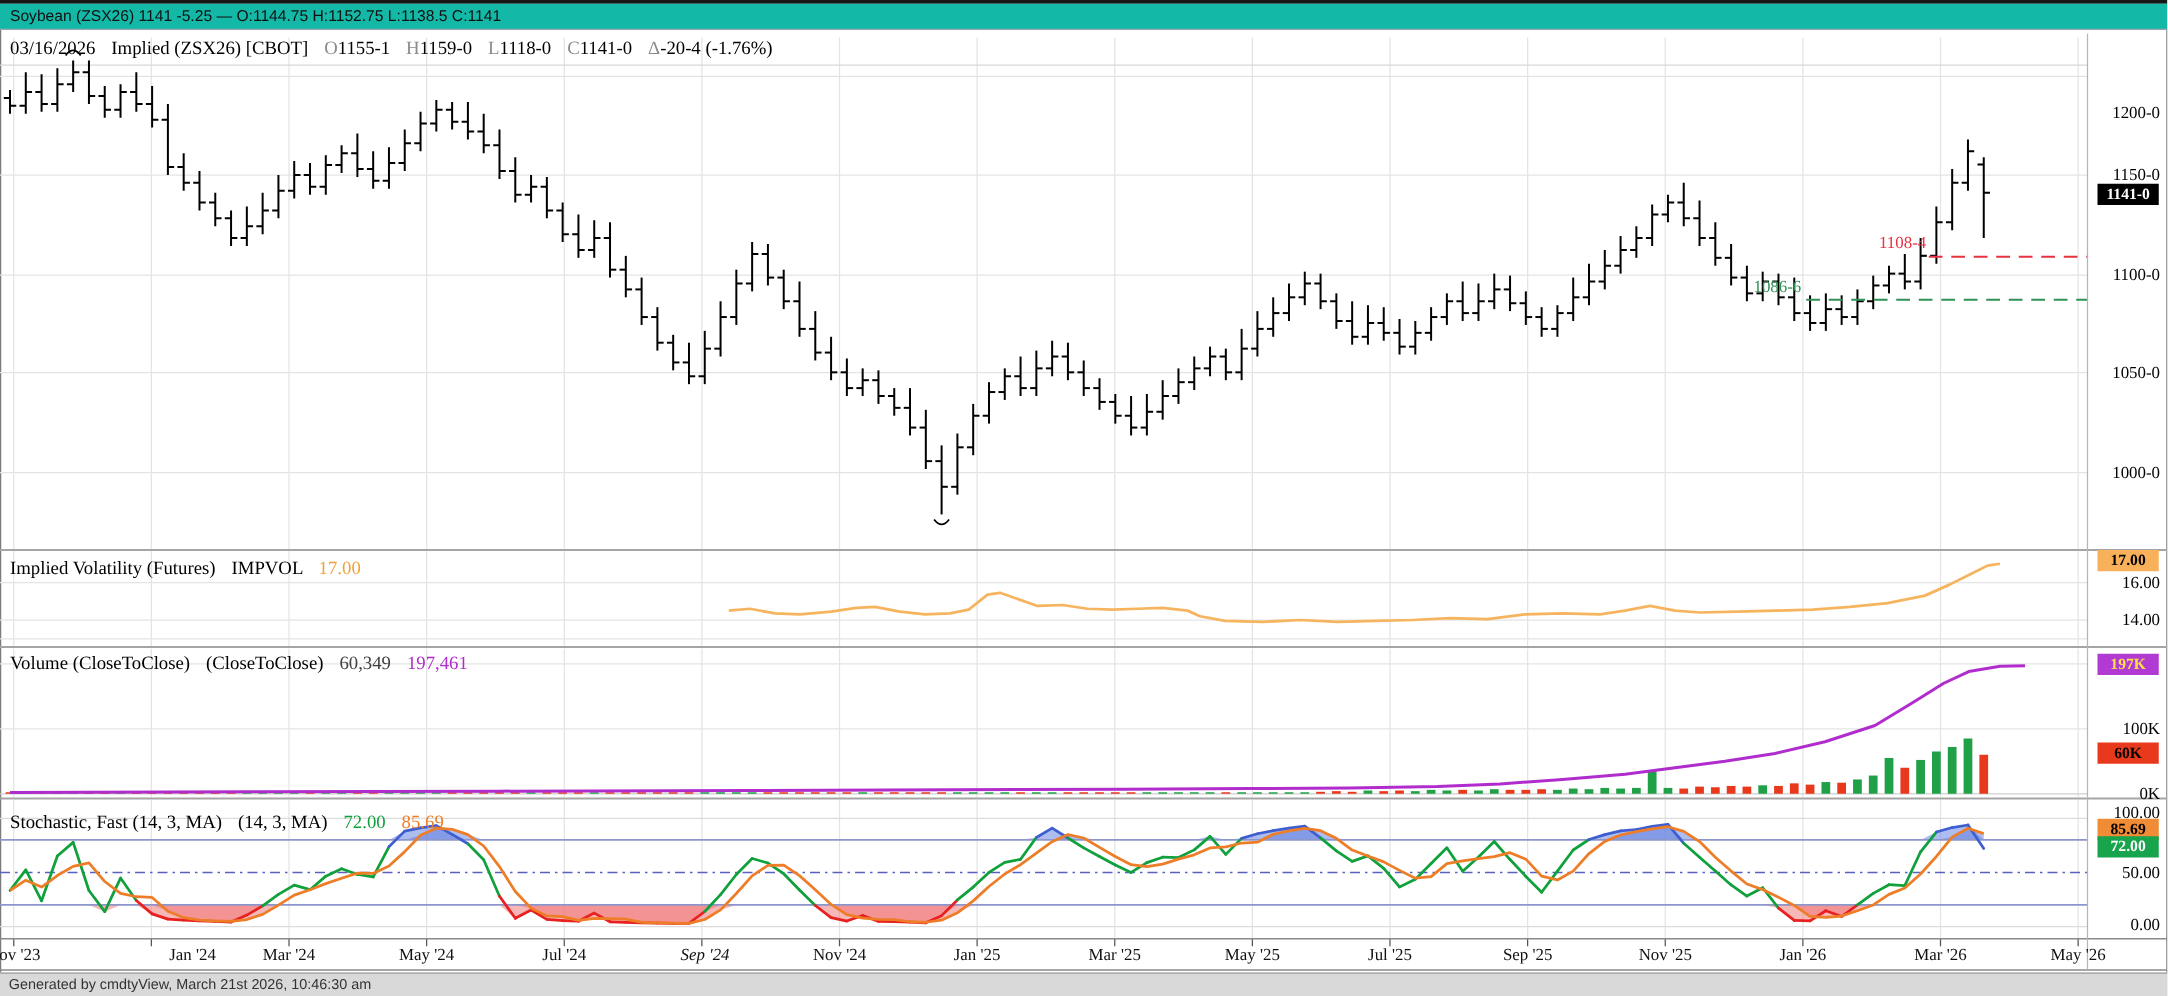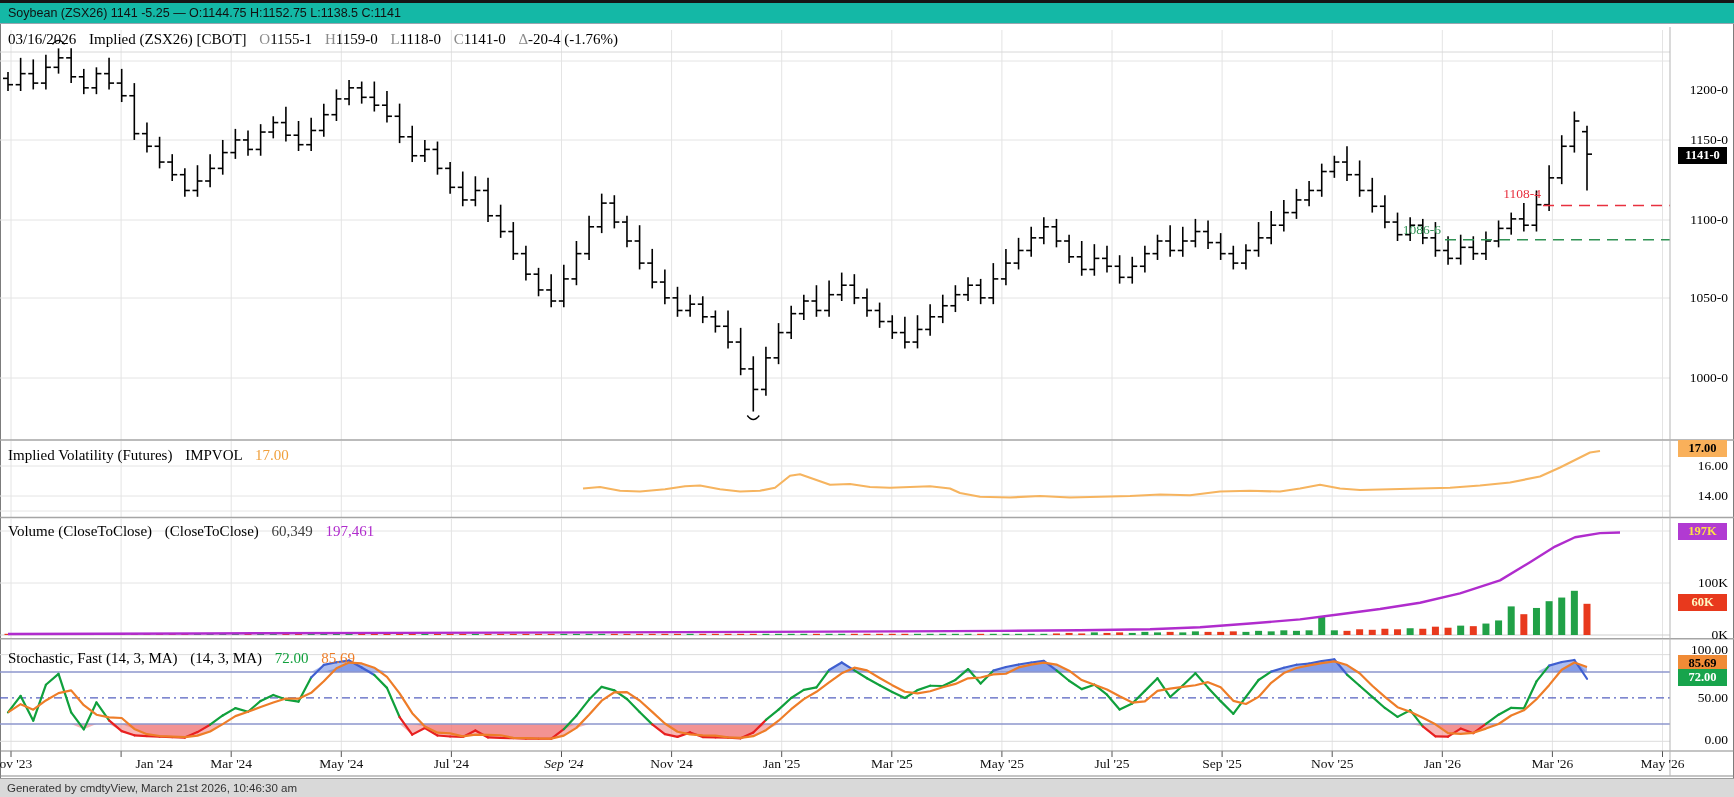--- a/index.html
+++ b/index.html
@@ -827,21 +827,21 @@
       <div class="axlabel" style="top: 212px;">1100-0</div>
       <div class="axlabel" style="top: 290px;">1050-0</div>
       <div class="axlabel" style="top: 370px;">1000-0</div>
       <div class="badge" style="top: 147px; background: rgb(0, 0, 0); color: rgb(255, 255, 255);">1141-0</div>
       <div class="axlabel" style="top: 458px;">16.00</div>
       <div class="axlabel" style="top: 488px;">14.00</div>
       <div class="badge" style="top: 440px; background: rgb(249, 176, 90); color: rgb(0, 0, 0);">17.00</div>
       <div class="axlabel" style="top: 575px;">100K</div>
       <div class="axlabel" style="top: 627px;">0K</div>
       <div class="badge" style="top: 523px; background: rgb(177, 58, 210); color: #fde047;">197K</div>
-      <div class="badge" style="top: 594px; background: rgb(232, 57, 29); color: #fef9c3;">60K</div>
+      <div class="badge" style="top: 594px; background: rgb(232, 57, 29); color: #000000;">60K</div>
       <div class="axlabel" style="top: 642px;">100.00</div>
       <div class="axlabel" style="top: 690px;">50.00</div>
       <div class="axlabel" style="top: 732px;">0.00</div>
       <div class="badge" style="top: 655px; background: rgb(240, 139, 54); color: rgb(0, 0, 0);">85.69</div>
       <div class="badge" style="top: 669px; background: rgb(23, 164, 76); color: rgb(255, 255, 255);">72.00</div>
     </div>
   <div id="xaxis">
       <div class="xlab" style="left: 11px;">Nov '23</div>
       <div class="xlab" style="left: 121.1px; margin-left: 33px;">Jan '24</div>
       <div class="xlab" style="left: 231.2px;">Mar '24</div>

